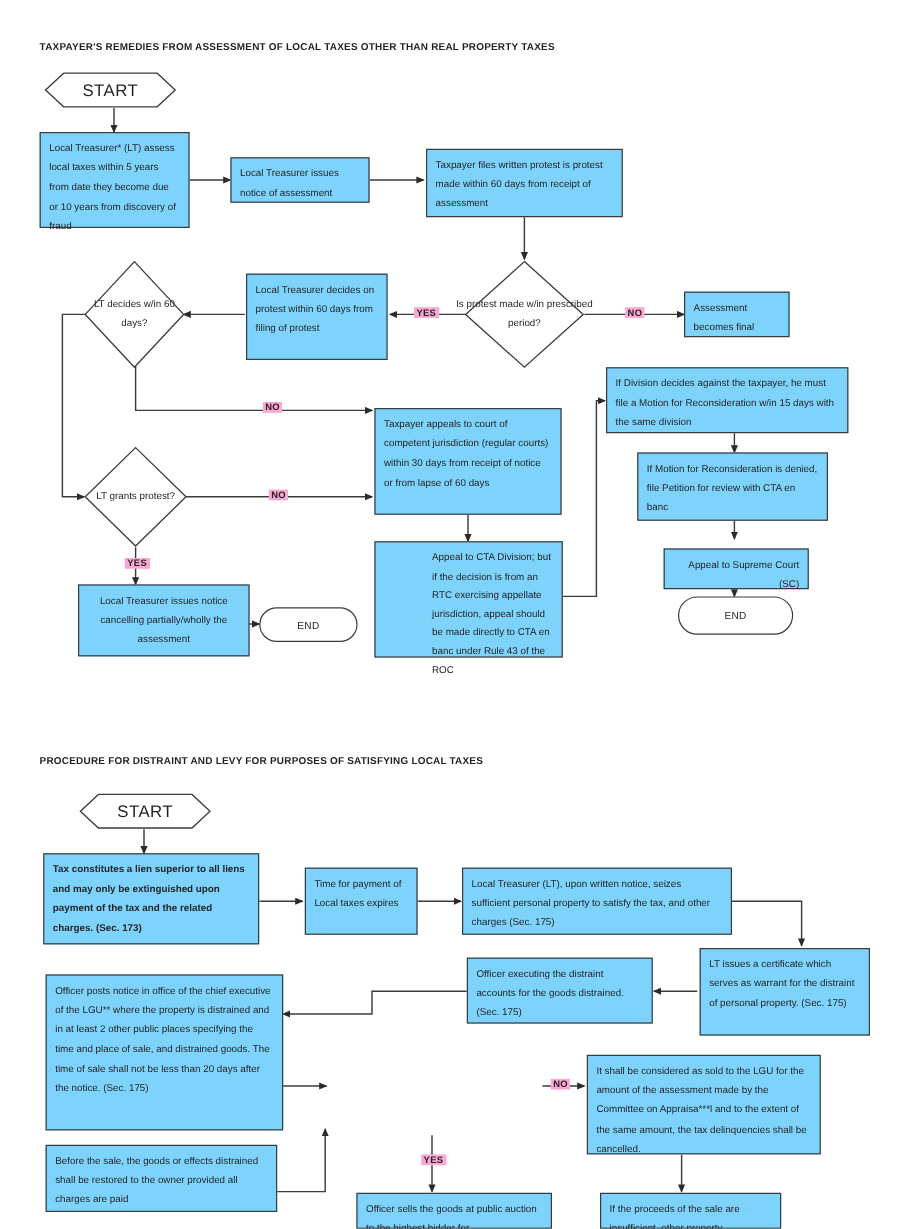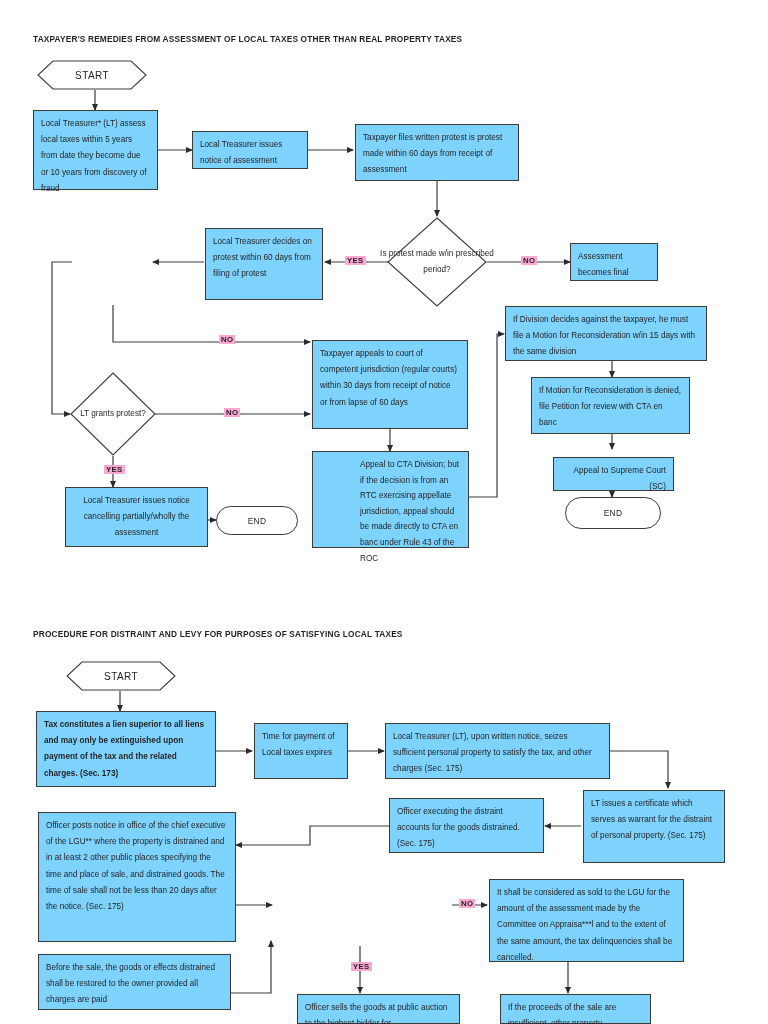--- a/index.html
+++ b/index.html
@@ -28,21 +28,21 @@
     position:absolute;box-sizing:border-box;border:1.1px solid #3b3b3b;
     background:#fff;border-radius:18px;display:flex;align-items:center;
     justify-content:center;font-size:8.4px;color:#231f20;letter-spacing:.3px;
   }
 
   .startwrap{position:absolute;}
   .startwrap svg{display:block;overflow:visible;}
   .startwrap span{
     position:absolute;left:0;top:0;width:100%;height:100%;
     display:flex;align-items:center;justify-content:center;
-    font-size:10px;letter-spacing:.4px;color:#231f20;
+    font-size:14px;letter-spacing:.4px;color:#231f20;
   }
 
   .dia{position:absolute;}
   .dia svg{display:block;overflow:visible;}
   .dia .dtext{
     position:absolute;left:0;top:0;width:100%;height:100%;
     display:flex;flex-direction:column;align-items:center;justify-content:center;
     font-size:8.2px;line-height:16px;color:#231f20;text-align:center;
   }
 
@@ -119,20 +119,26 @@
     <svg width="100" height="90" viewBox="0 0 100 90">
       <polygon points="50,1 99,45 50,89 1,45" fill="#fff" stroke="#3b3b3b" stroke-width="1.1"></polygon>
     </svg>
     <div class="dtext" style="width:118px;left:-9px;">Is protest made w/in prescribed period?</div>
   </div>
 
   <div class="node" style="left:570px;top:243px;width:88px;height:38px;">Assessment becomes final</div>
 
   <div class="node" style="left:205px;top:228px;width:118px;height:72px;">Local Treasurer decides on protest within 60 days from filing of protest</div>
 
+  <div class="dia" style="left:70px;top:217px;width:84px;height:90px;">
+    <svg width="84" height="90" viewBox="0 0 84 90">
+      <polygon points="42,1 83,45 42,89 1,45" fill="#fff" stroke="#3b3b3b" stroke-width="1.1"></polygon>
+    </svg>
+    <div class="dtext" style="width:72px;left:6px;">LT decides w/in 60 days?</div>
+  </div>
 
   <div class="dia" style="left:70px;top:372px;width:86px;height:84px;">
     <svg width="86" height="84" viewBox="0 0 86 84">
       <polygon points="43,1 85,42 43,83 1,42" fill="#fff" stroke="#3b3b3b" stroke-width="1.1"></polygon>
     </svg>
     <div class="dtext" style="width:76px;left:5px;">LT grants protest?</div>
   </div>
 
   <div class="node" style="left:312px;top:340px;width:156px;height:89px;">Taxpayer appeals to court of competent jurisdiction (regular courts) within 30 days from receipt of notice or from lapse of 60 days</div>
 

